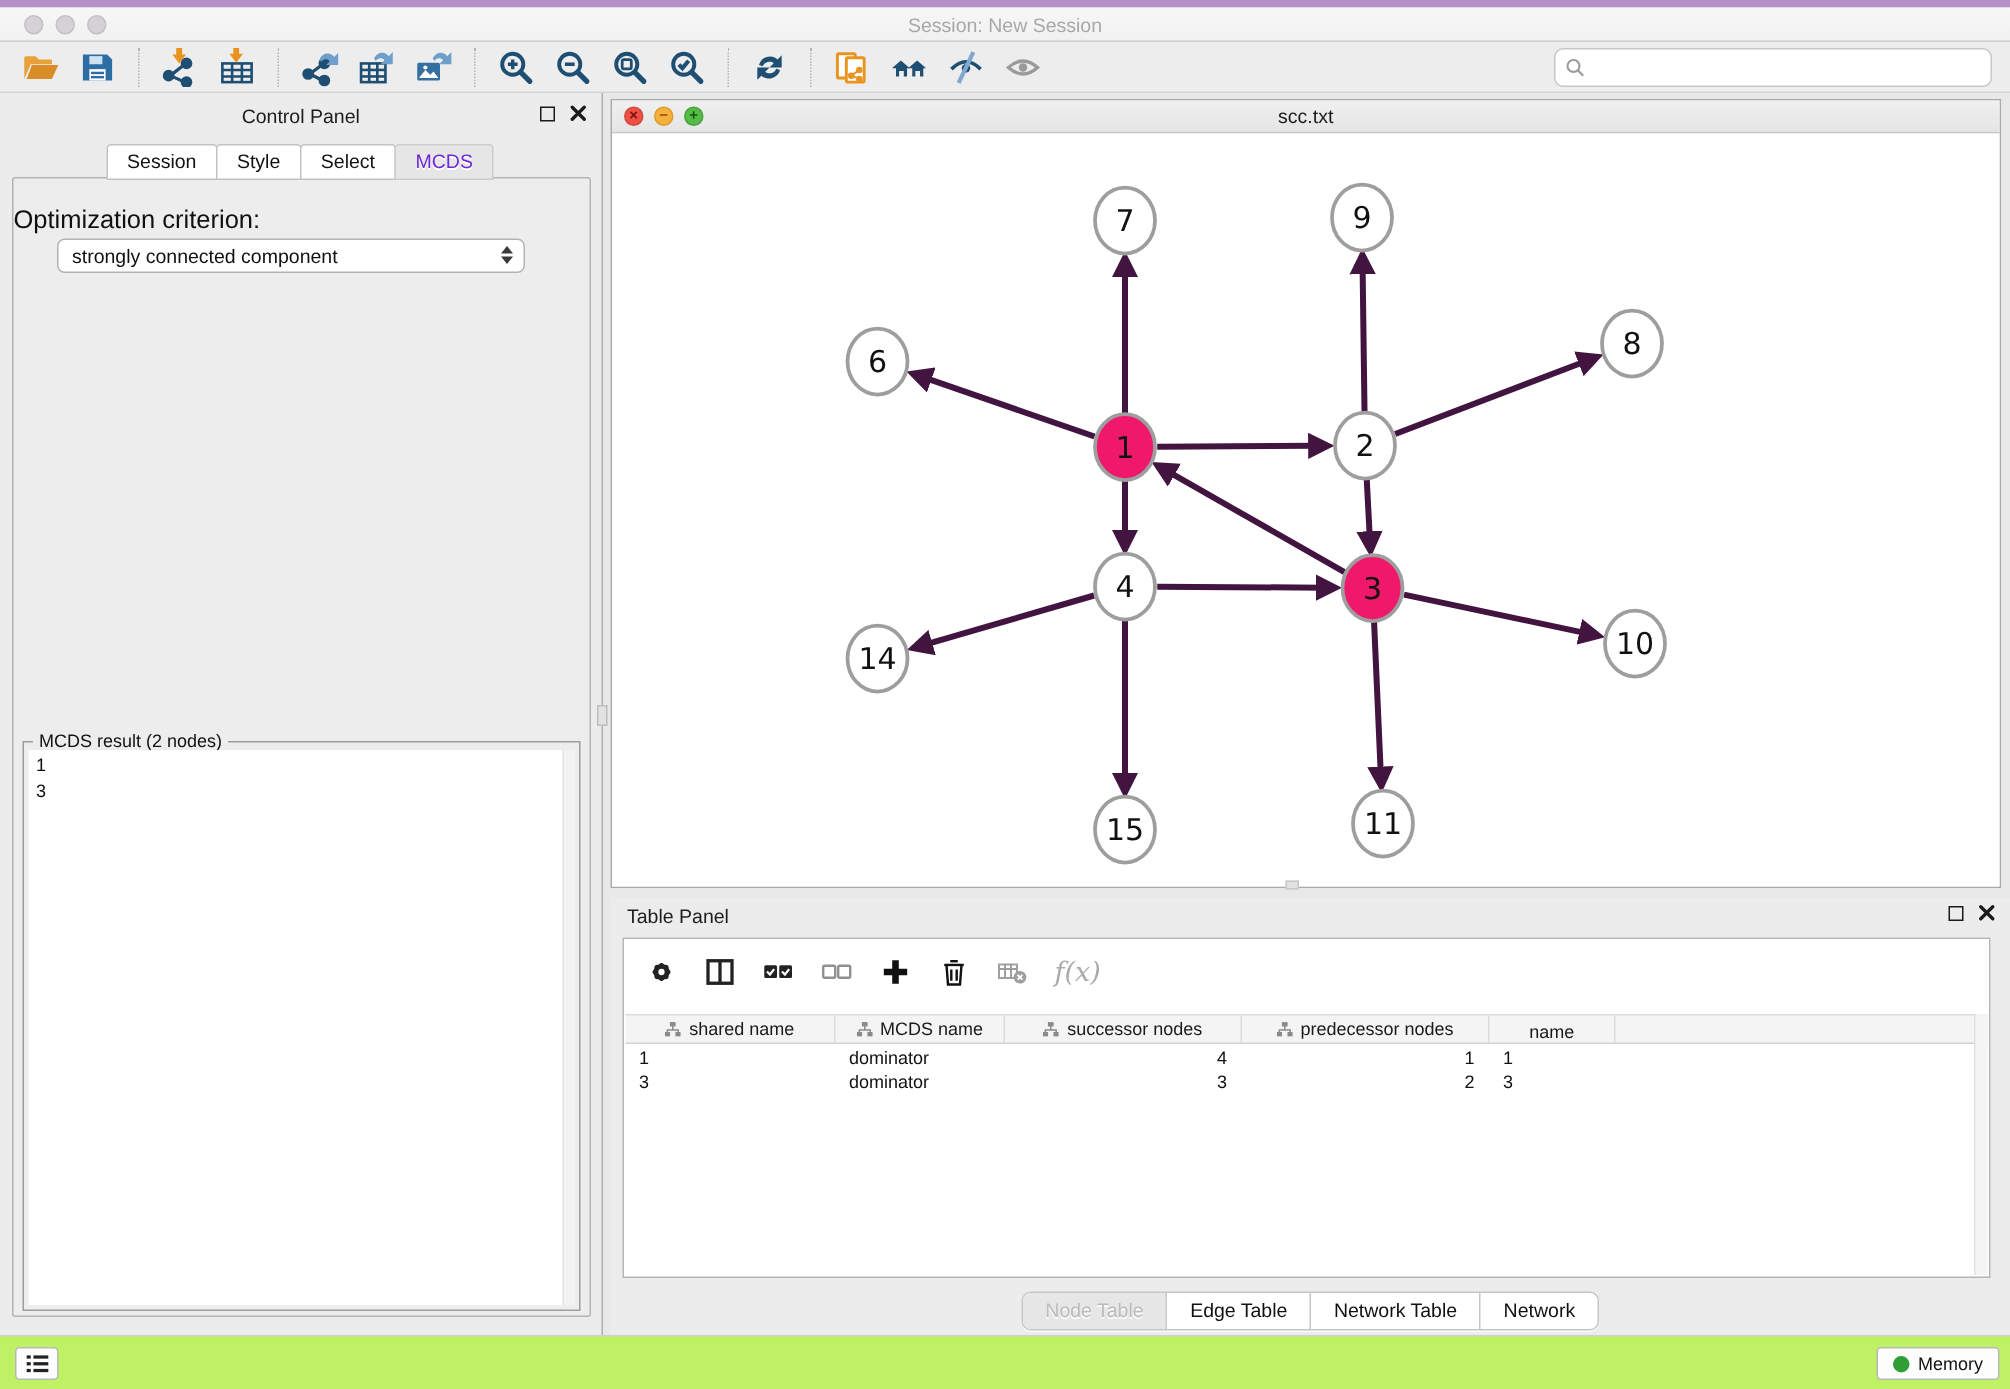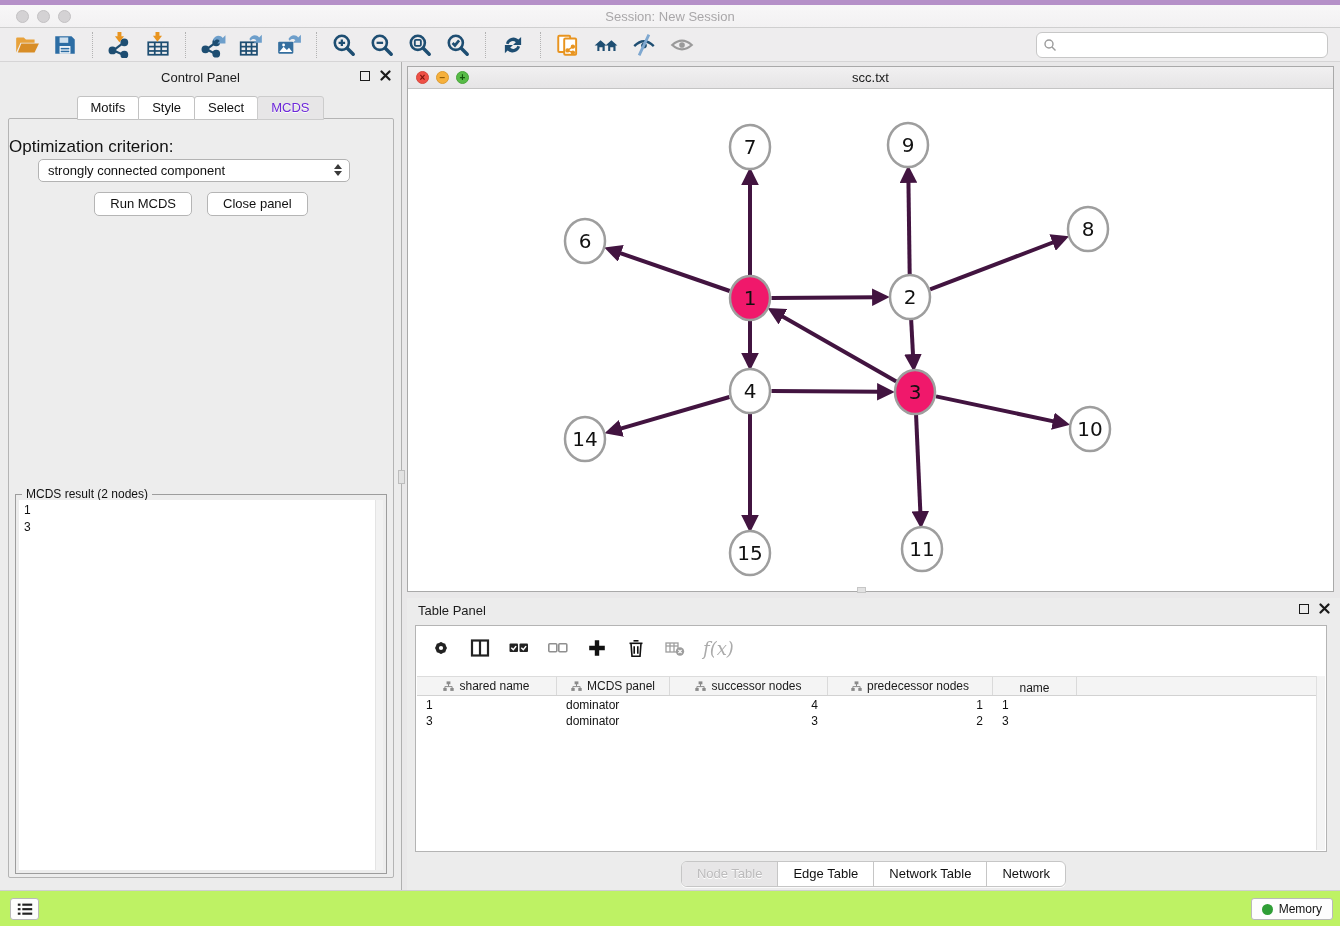--- a/index.html
+++ b/index.html
@@ -306,37 +306,33 @@
       <div class="win-btns">
         <div class="float-box"></div>
         <div class="close-x">
           <svg viewBox="0 0 11 11">
               <path d="M1.5 1.5 L9.5 9.5 M9.5 1.5 L1.5 9.5" stroke="#1a1a1a" stroke-width="2.2" stroke-linecap="round"></path>
             </svg>
         </div>
       </div>
     </div>
     <div class="cp-tabs">
-        <div class="cp-tab">Motifs</div>
+        <div class="cp-tab">Session</div>
         <div class="cp-tab">Style</div>
         <div class="cp-tab">Select</div>
         <div class="cp-tab active">MCDS</div>
       </div>
     <div class="cp-content">
       <div class="opt-label">Optimization criterion:</div>
       <div class="select-control">
         <span>strongly connected component</span>
         <div class="stepper">
           <div class="tri-up"></div>
             <div class="tri-down"></div>
         </div>
-      </div>
-      <div class="btn-row">
-        <button class="aqua-btn">Run MCDS</button>
-        <button class="aqua-btn">Close panel</button>
       </div>
       <div class="groupbox">
         <div class="groupbox-legend">MCDS result (2 nodes)</div>
         <div class="result-area">
           <div class="result-text">1
 3</div>
           <div class="result-scroll"></div>
         </div>
       </div>
     </div>
@@ -511,21 +507,21 @@
             </svg>
             <span>shared name</span>
           </div>
           <div class="th" style="width: 113px;">
             <svg width="11" height="11" viewBox="0 0 11 11">
               <path d="M5.5 3 v2.2 M1.9 7 V5.6 h7.2 V7" stroke="#8a8a8a" fill="none" stroke-width="1"></path>
               <rect x="3.6" y="0.4" width="3.8" height="2.9" fill="#8a8a8a"></rect>
               <rect x="0.3" y="7" width="3.4" height="2.9" fill="#8a8a8a"></rect>
               <rect x="7.3" y="7" width="3.4" height="2.9" fill="#8a8a8a"></rect>
             </svg>
-            <span>MCDS panel</span>
+            <span>MCDS name</span>
           </div>
           <div class="th" style="width: 158px;">
             <svg width="11" height="11" viewBox="0 0 11 11">
               <path d="M5.5 3 v2.2 M1.9 7 V5.6 h7.2 V7" stroke="#8a8a8a" fill="none" stroke-width="1"></path>
               <rect x="3.6" y="0.4" width="3.8" height="2.9" fill="#8a8a8a"></rect>
               <rect x="0.3" y="7" width="3.4" height="2.9" fill="#8a8a8a"></rect>
               <rect x="7.3" y="7" width="3.4" height="2.9" fill="#8a8a8a"></rect>
             </svg>
             <span>successor nodes</span>
           </div>

